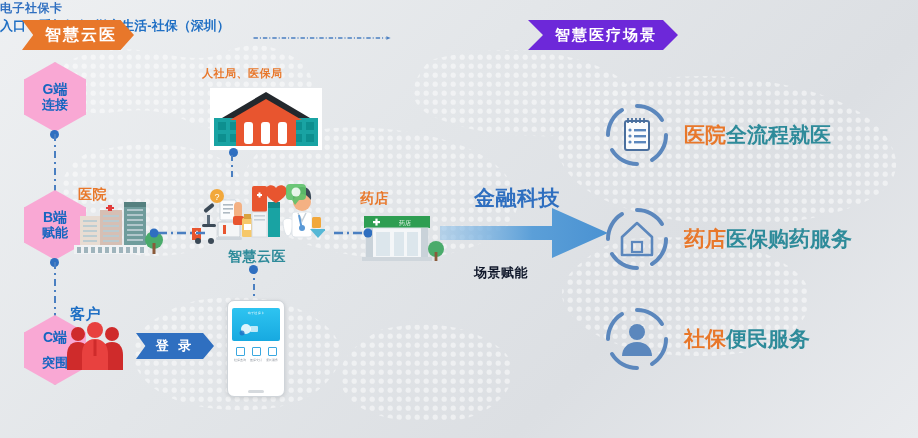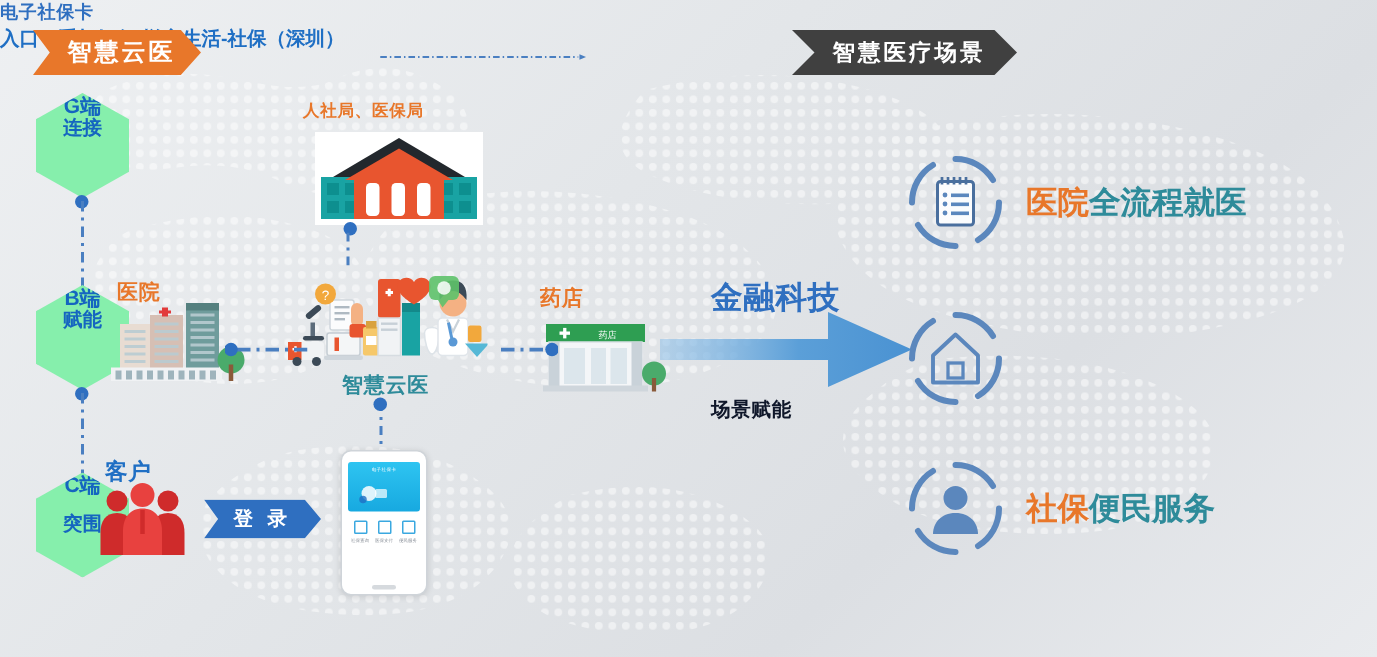--- a/index.html
+++ b/index.html
@@ -31,36 +31,36 @@
     letter-spacing: 2px;
     padding: 0 16px 0 22px;
   }
   .banner.orange {
     left: 22px; top: 20px; width: 112px;
     background: #e8772a;
     clip-path: polygon(0 0, 88% 0, 100% 50%, 88% 100%, 0 100%, 10% 50%);
   }
   .banner.teal {
     left: 528px; top: 20px; width: 150px;
-    background: #404040;
+    background: #6d28d9;
     clip-path: polygon(0 0, 90% 0, 100% 50%, 90% 100%, 0 100%, 10% 50%);
     font-size: 15px;
   }
 
   
   #top-line { left: 150px; top: 36px; width: 345px; height: 4px; }
 
   
   .hex {
     position: absolute;
     width: 62px; height: 70px;
-    background: #86efac;
+    background: #f9a8d4;
     clip-path: polygon(50% 0%, 100% 25%, 100% 75%, 50% 100%, 0 75%, 0 25%);
     display: flex; flex-direction: column;
-    align-items: center; justify-content: flex-start;
+    align-items: center; justify-content: center;
     box-shadow: 0 1px 4px rgba(0,0,0,.18);
     color: #1565c0;
     font-weight: bold; font-size: 14px; line-height: 1.15;
   }
   .hex .l2 { font-size: 13px; }
   #hex-g { left: 24px; top: 62px; }
   #hex-b { left: 24px; top: 190px; }
   #hex-c { left: 24px; top: 315px; gap: 11px; }
 
   .vline { position: absolute; left: 54px; width: 2px; }
@@ -509,20 +509,23 @@
   <svg class="ico" viewBox="0 0 66 66">
     <g fill="none" stroke="#5b87bd" stroke-width="4" stroke-linecap="round">
       <path d="M33,4 a29,29 0 0 1 25,14"></path>
       <path d="M62,33 a29,29 0 0 1 -14,25"></path>
       <path d="M33,62 a29,29 0 0 1 -25,-14"></path>
       <path d="M4,33 a29,29 0 0 1 14,-25"></path>
     </g>
     <path d="M33,17 L48,31 L48,49 L18,49 L18,31 Z" fill="none" stroke="#5b87bd" stroke-width="2.6" stroke-linejoin="round"></path>
     <rect x="28" y="36" width="10" height="10" fill="none" stroke="#5b87bd" stroke-width="2.2"></rect>
   </svg>
+  <div class="txt">
+    <span class="o">药店</span><span class="t">医保购药服务</span>
+  </div>
 </div>
 
 <div class="scene" id="scene-3">
   <svg class="ico" viewBox="0 0 66 66">
     <g fill="none" stroke="#5b87bd" stroke-width="4" stroke-linecap="round">
       <path d="M33,4 a29,29 0 0 1 25,14"></path>
       <path d="M62,33 a29,29 0 0 1 -14,25"></path>
       <path d="M33,62 a29,29 0 0 1 -25,-14"></path>
       <path d="M4,33 a29,29 0 0 1 14,-25"></path>
     </g>

